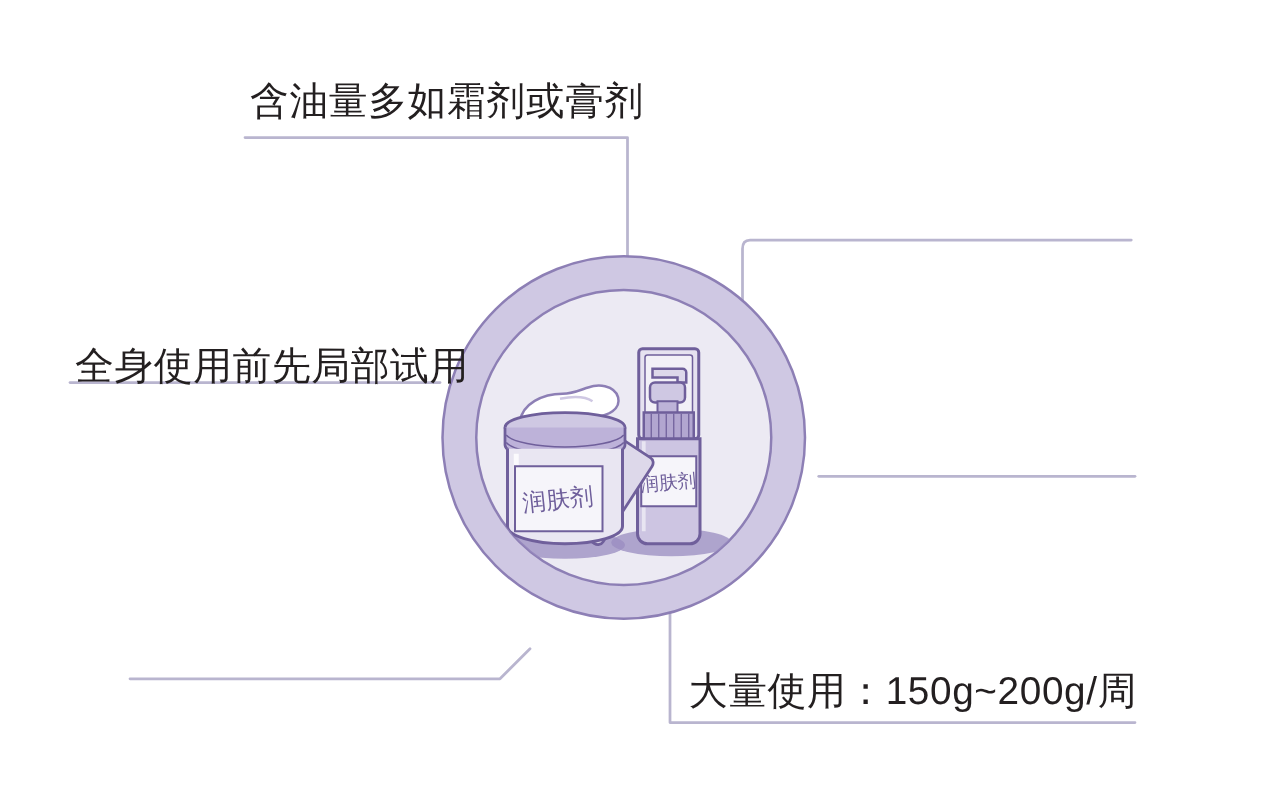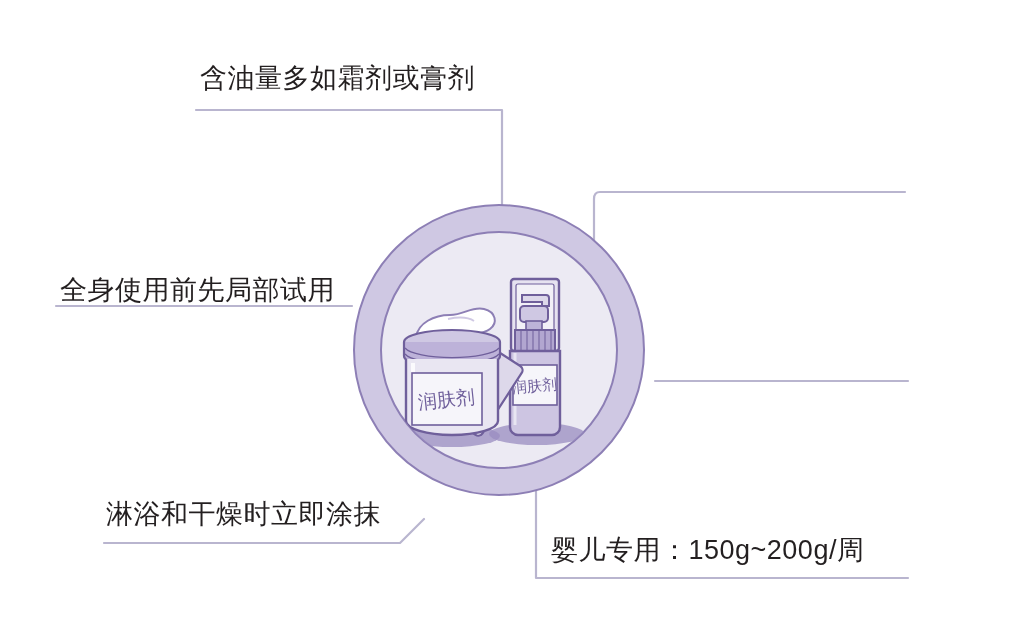--- a/index.html
+++ b/index.html
@@ -22,21 +22,21 @@
     left: 0;
     top: 0;
     width: 1012px;
     height: 631px;
     pointer-events: none;
   }
   .callout {
     position: absolute;
     white-space: nowrap;
     color: #231f20;
-    font-size: 27px;
+    font-size: 31px;
     line-height: 1.2;
     letter-spacing: 0.5px;
     font-family: "Liberation Sans", "DejaVu Sans", sans-serif;
   }
   .c-top      { left: 200px; top: 62px; }
   .c-topright { left: 598px; top: 144px; }
   .c-left     { left: 60px;  top: 258px; margin-top: 16px; }
   .c-right    { left: 672px; top: 334px; }
   .c-botleft  { left: 106px; top: 498px; }
   .c-botright { left: 551px; top: 534px; }
@@ -133,17 +133,16 @@
       <text x="95" y="203" font-family="'DejaVu Serif','Liberation Serif',serif" font-size="19" fill="#6f5f9b" text-anchor="middle" transform="rotate(-6 95 203)">润肤剂</text>
     </g>
   </svg>
 
   <div class="callout c-top">含油量多如霜剂或膏剂</div>
 
 
   <div class="callout c-left">全身使用前先局部试用</div>
 
 
-  <div class="callout c-botleft">淋浴和干燥时立即涂抹</div>
 
-  <div class="callout c-botright">婴儿专用：150g~200g/周</div>
+  <div class="callout c-botright">大量使用：150g~200g/周</div>
 
 </div>
 
 </body></html>

